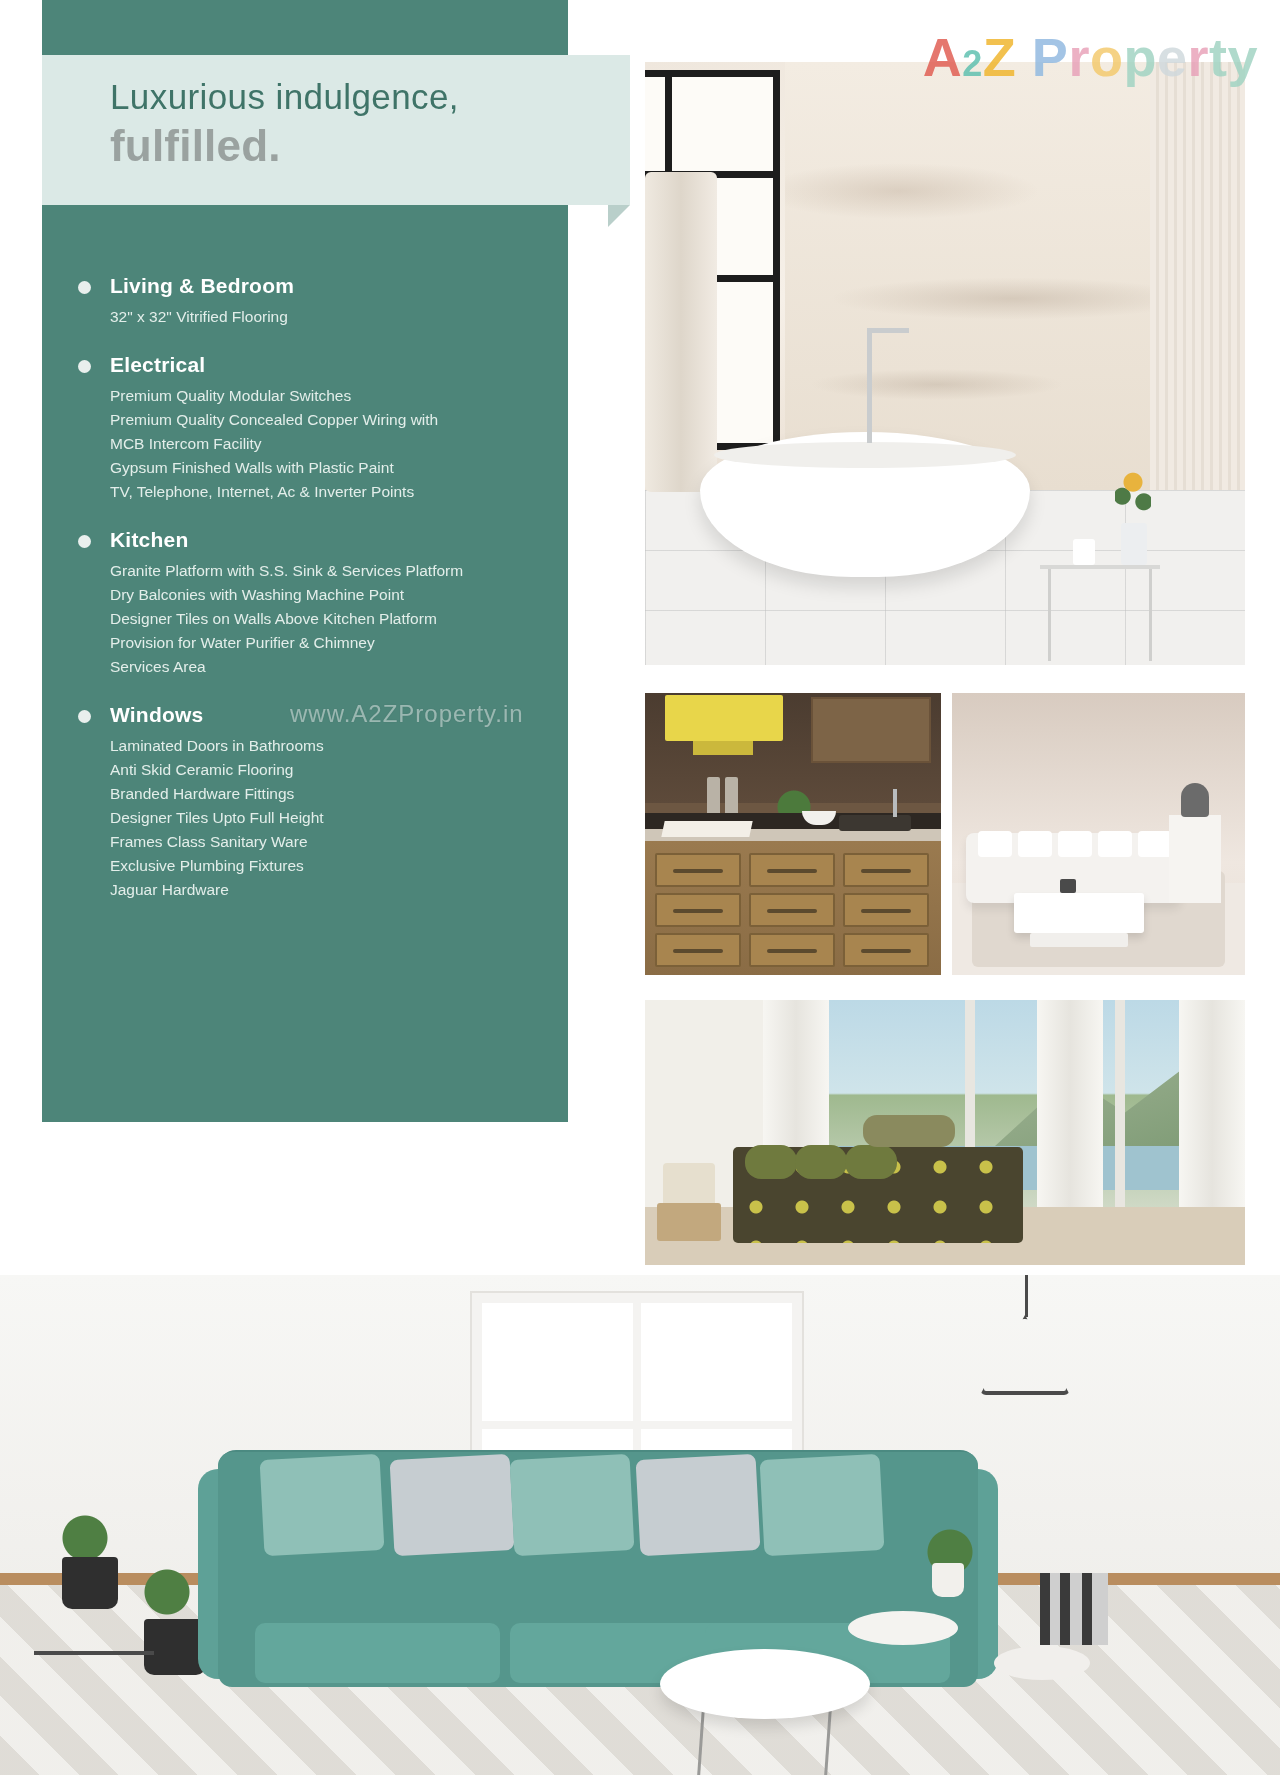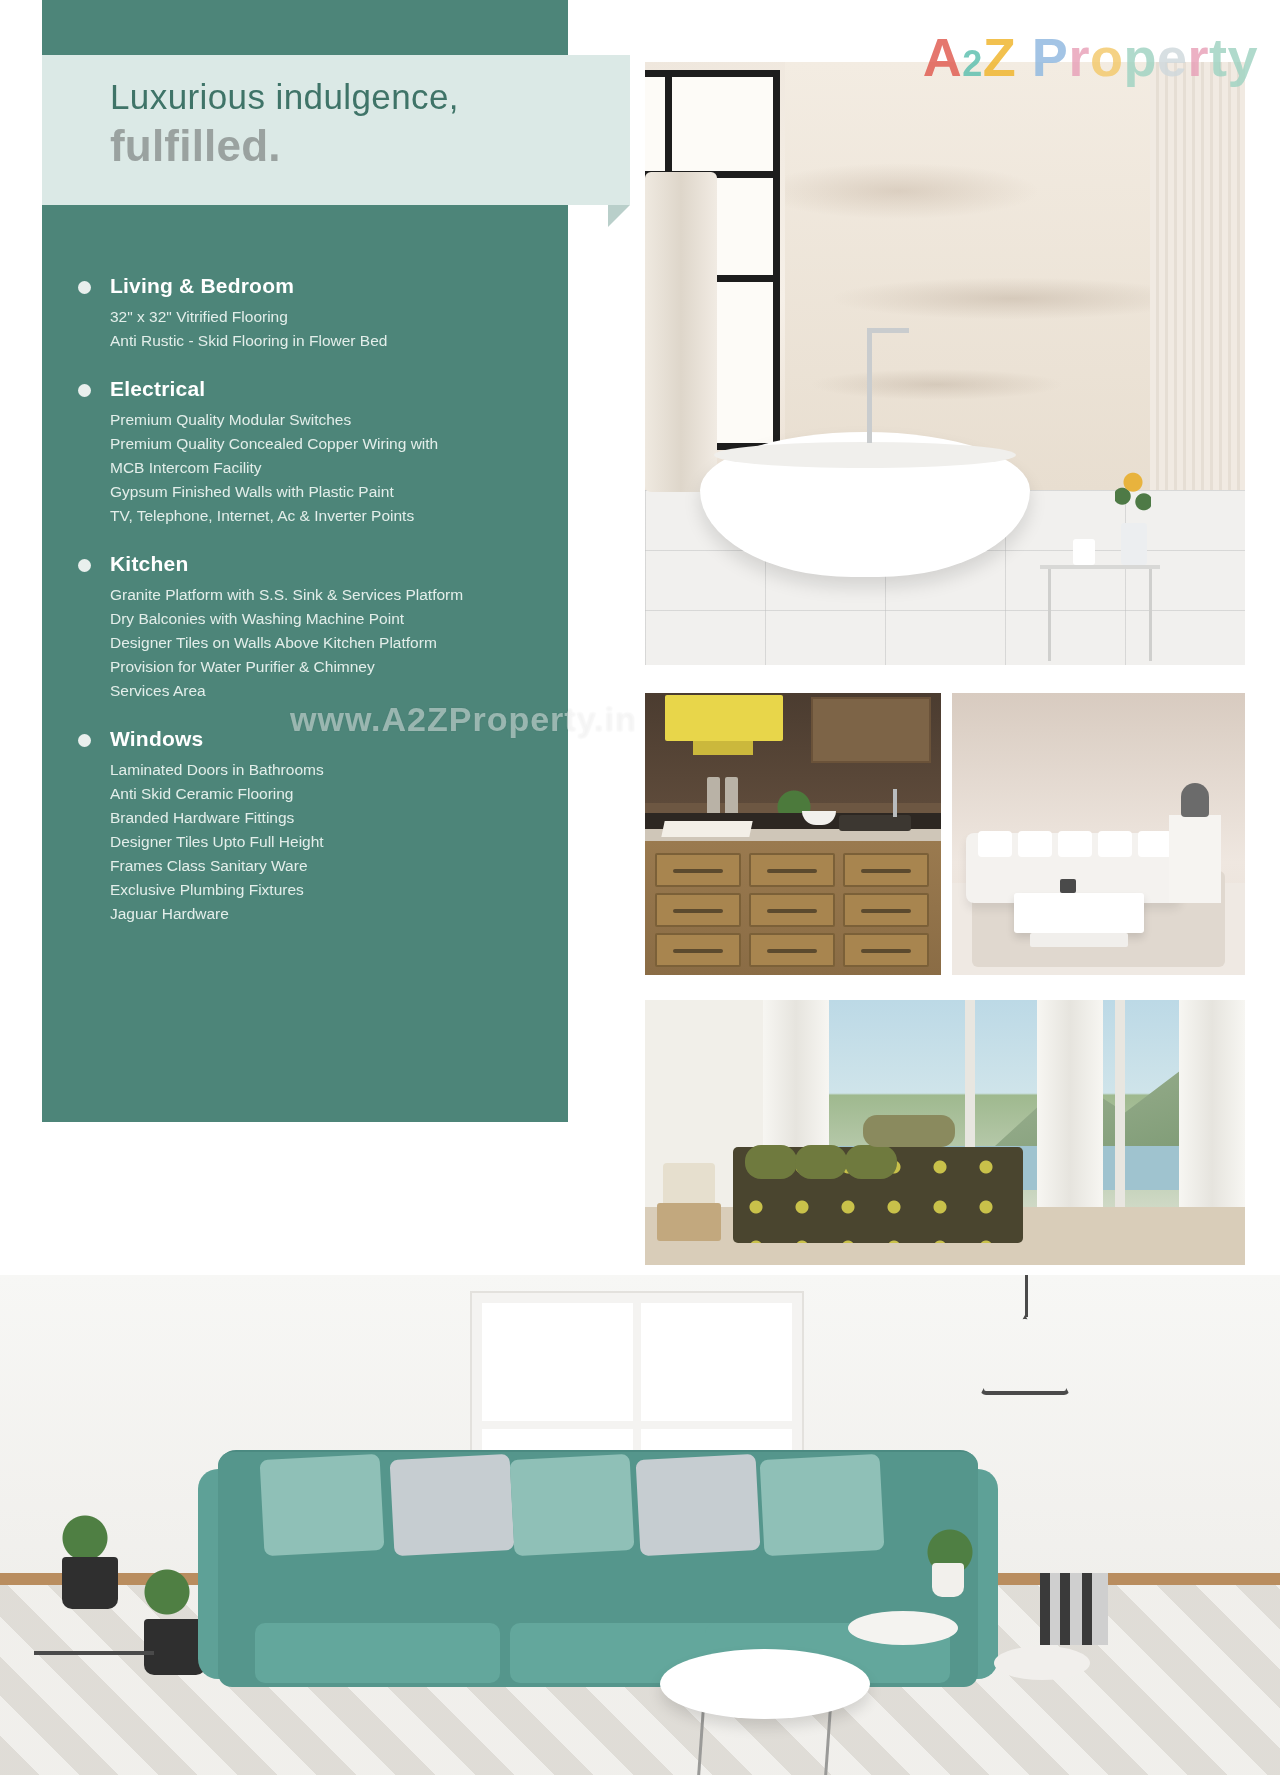--- a/index.html
+++ b/index.html
@@ -27,25 +27,24 @@
   #brand-logo .r { color:#e8a0b8; }
   #brand-logo .o { color:#f4c96b; }
   #brand-logo .pe { color:#9fd3c2; }
   #brand-logo .rr { color:#cfd8dc; }
   #brand-logo .t { color:#e8a0b8; }
   #brand-logo .y { color:#9fd3c2; }
 
   #watermark-center {
     position:absolute;
     top:700px; left:290px;
-    font-size:34px; color:rgba(255,255,255,.45);
+    font-size:24px; color:rgba(255,255,255,.45);
     letter-spacing:1px; z-index:25; pointer-events:none;
     white-space:nowrap;
     text-shadow:0 0 2px rgba(0,0,0,.08);
-    font-weight:bold;
   }
 
   
   #spec-panel {
     position:absolute; left:42px; top:0; width:526px; height:1122px;
     background:#4d8579; z-index:5;
   }
   #title-card {
     position:absolute; left:42px; top:55px; width:588px; height:150px;
     background:#dbe9e6; z-index:10;
@@ -237,21 +236,20 @@
   <div class="title-line1">Luxurious indulgence,</div>
   <div class="title-line2">fulfilled.</div>
 </div>
 
 <div id="spec-list">
 
   <div class="spec-group">
     <span class="bullet"></span>
     <div class="spec-head">Living &amp; Bedroom</div>
     <div class="spec-item">32" x 32" Vitrified Flooring</div>
-    <div class="spec-item">Anti Rustic - Skid Flooring in Flower Bed</div>
   </div>
 
 
   <div class="spec-group">
     <span class="bullet"></span>
     <div class="spec-head">Electrical</div>
     <div class="spec-item">Premium Quality Modular Switches</div>
     <div class="spec-item">Premium Quality Concealed Copper Wiring with</div>
     <div class="spec-item">MCB Intercom Facility</div>
     <div class="spec-item">Gypsum Finished Walls with Plastic Paint</div>

